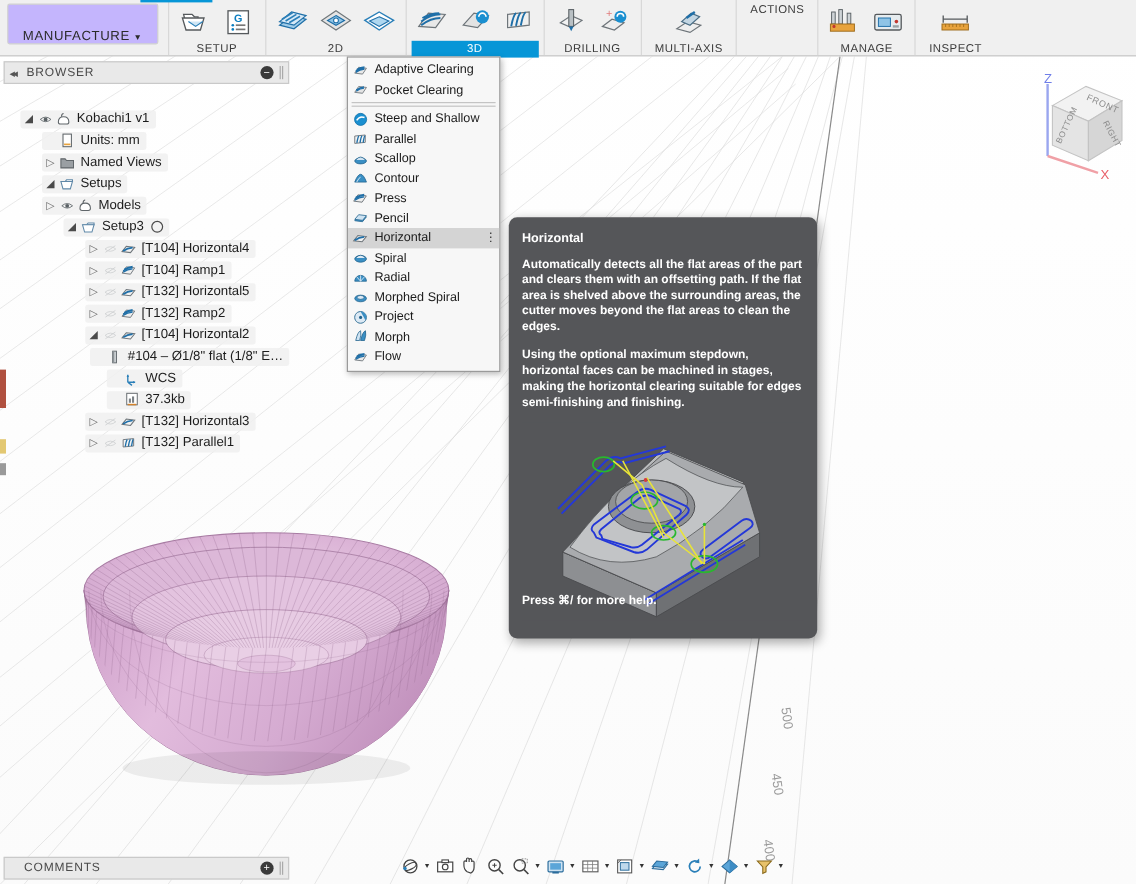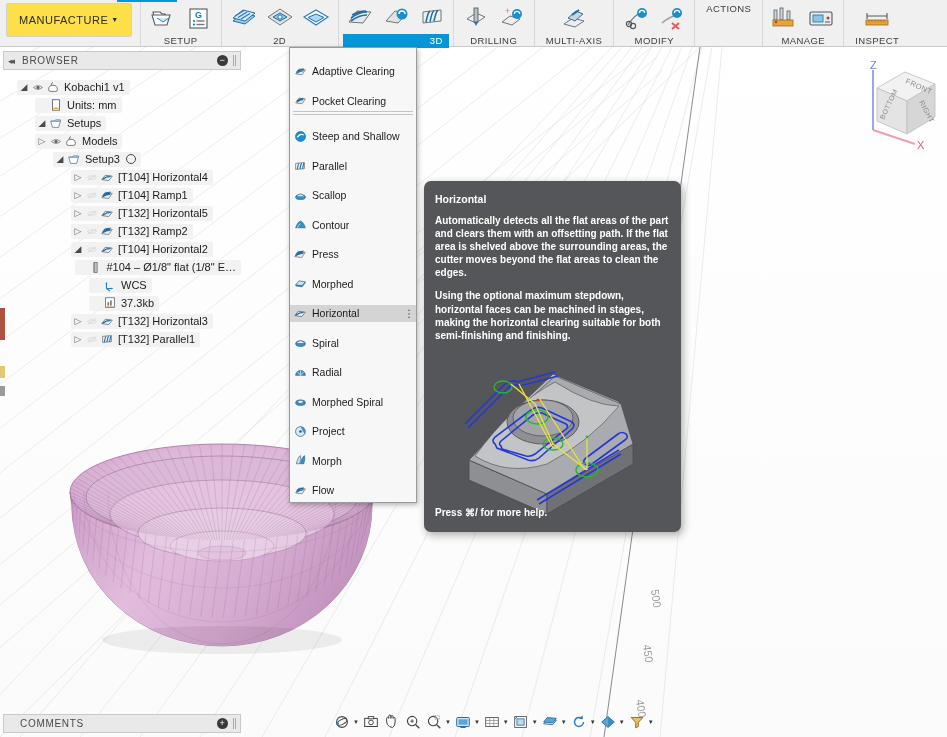--- a/index.html
+++ b/index.html
@@ -31,32 +31,32 @@
     border-right: 1px solid #d8d8d8;
     position: relative;
   }
   .rb-group:last-child { border-right: none; }
   .rb-icons { display: flex; align-items: flex-end; gap: 2px; height: 32px; padding-top: 1px; }
   .rb-label {
     font-size: 9.5px; color: #3c3c3c; letter-spacing: .4px;
     padding: 1px 6px 2px 6px; white-space: nowrap; line-height: 11px;
     font-weight: 500;
   }
-  .rb-label.active { background: #0696d7; color: #fff; width: 100%; text-align: right; }
+  .rb-label.active { background: #0696d7; color: #fff; width: 100%; text-align: center; }
   .rb-group.active-grp .rb-label { background: #0696d7; color: #ffffff; }
   .rb-group.active-grp { background: transparent; }
   .rb-btn {
     width: 34px; height: 31px; display: flex; align-items: center; justify-content: center;
     cursor: default;
   }
   .rb-btn svg { display: block; }
   #manufacture-btn {
-    display: flex; align-items: center; justify-content: center;
+    display: flex; align-items: flex-end; justify-content: center;
     height: 34px; margin: 3px 6px 0 6px; padding: 0 12px;
-    background: #fde047; border: 1px solid #d0d0d0; border-radius: 2px;
+    background: #c4b5fd; border: 1px solid #d0d0d0; border-radius: 2px;
     font-size: 11px; color: #2b2b2b; letter-spacing: .5px; font-weight: 500;
     white-space: nowrap;
   }
   .caret { font-size: 7px; margin-left: 3px; position: relative; top: -1px; }
   #manufacture-wrap {
     display: flex; flex-direction: column; justify-content: flex-start;
     border-right: 1px solid #d8d8d8; padding-right: 2px;
   }
   .tab-strip-top {
     position: absolute; left: 117px; top: 0; width: 60px; height: 2px; background: #0696d7;
@@ -75,21 +75,21 @@
   }
   #browser-header .bh-title { margin-left: 9px; flex: 1; }
   .dbl-arrow { font-size: 9px; color: #555; letter-spacing: -2px; }
   .circ-btn {
     width: 11px; height: 11px; border-radius: 50%; background: #3a3a3a;
     display: flex; align-items: center; justify-content: center;
     color: #fff; font-size: 9px; line-height: 9px;
   }
   .grip { width: 3px; height: 11px; margin-left: 5px;
           border-left: 1px solid #aaa; border-right: 1px solid #aaa; }
-  #tree { padding-top: 8px; }
+  #tree { padding-top: 20px; }
   .node {
     display: flex; align-items: center; height: 18px; font-size: 11px;
     white-space: nowrap;
   }
   .node .np { display: flex; align-items: center; background: rgba(240,240,240,0.85);
               border-radius: 2px; padding: 0 5px 0 1px; height: 15px; }
   .node .lbl { margin-left: 4px; color: #1c1c1c; font-size: 11px; }
   .node.sel .lbl { background: #8e8e8e; color: #fff; padding: 1px 5px; border-radius: 2px; }
   .tri { width: 12px; display: inline-block; text-align: center; color: #5a5a5a; font-size: 8px; }
   .tri.open::before { content: "◢"; color: #4a4a4a; font-size: 9px; }
@@ -101,38 +101,38 @@
   .indent { display: inline-block; }
 
   
   #menu3d {
     position: absolute; left: 289px; top: 47px; width: 128px;
     background: #f7f7f7; border: 1px solid #9a9a9a;
     box-shadow: 1px 2px 5px rgba(0,0,0,.28);
     padding: 2px 0 3px 0; font-size: 10.5px; color: #1b1b1b;
     z-index: 30;
   }
-  .mi { display: flex; align-items: center; height: 16.5px; padding: 0 4px 0 3px; margin-top: 13px; }
+  .mi { display: flex; align-items: center; height: 16.5px; padding: 0 4px 0 3px; }
   .mi .mlbl { margin-left: 5px; flex: 1; }
   .mi.hl { background: #d4d4d4; }
   .mi .kebab { color: #333; font-size: 10px; letter-spacing: 0; line-height: 9px;
                width: 8px; text-align: center; }
   .msep { height: 1px; background: #c4c4c4; margin: 2px 3px; }
 
   
   #tooltip {
     position: absolute; left: 424px; top: 181px; width: 257px; height: 351px;
     background: #555659; border-radius: 7px; color: #fff;
     box-shadow: 2px 3px 9px rgba(0,0,0,.33);
     padding: 12px 11px 0 11px; z-index: 40;
   }
   #tt-title { font-size: 10.5px; font-weight: bold; margin-bottom: 9px; }
   #tooltip p { font-size: 10px; font-weight: bold; line-height: 13.1px; margin-bottom: 10px; }
   #tt-img { margin-top: 2px; width: 235px; height: 165px; position: relative; }
-  #tt-footer { position: absolute; left: 11px; bottom: 14px; font-size: 10px; font-weight: bold; }
+  #tt-footer { position: absolute; left: 11px; bottom: 26px; font-size: 10px; font-weight: bold; }
 
   
   #viewcube { position: absolute; left: 843px; top: 58px; width: 100px; height: 95px; z-index: 20; }
 
   
   #comments {
     position: absolute; left: 3px; bottom: 4px; width: 238px; height: 19px;
     background: #e9e9e9; border: 1px solid #c9c9c9;
     display: flex; align-items: center; padding: 0 4px;
     font-size: 10px; color: #4a4a4a; letter-spacing: .7px;
@@ -547,42 +547,20 @@
           <svg width="30" height="28" viewBox="0 0 30 28">
             <path d="M5 19 L14 13 L25 16 L16 22 Z" fill="#eee" stroke="#6e757a" stroke-width="1"></path>
             <path d="M9 13 L17 6 L24 9 L16 16 Z" fill="#c3d6e3" stroke="#4a6d85" stroke-width="1"></path>
             <path d="M13 10 L20 5" stroke="#1f6fa8" stroke-width="2"></path>
           </svg>
         </div>
       </div>
       <div class="rb-label">MULTI-AXIS</div>
     </div>
 
-    <div class="rb-group">
-      <div class="rb-icons">
-        <div class="rb-btn">
-          <svg width="28" height="28" viewBox="0 0 28 28">
-            <path d="M6 20 q6 -10 14 -13" stroke="#6e757a" stroke-width="1.3" fill="none"></path>
-            <circle cx="7" cy="19" r="2.6" fill="none" stroke="#55595c" stroke-width="1.2"></circle>
-            <circle cx="11" cy="21" r="2.6" fill="none" stroke="#55595c" stroke-width="1.2"></circle>
-            <circle cx="20" cy="8" r="5" fill="#1a8fd0"></circle>
-            <path d="M17.4 8 a2.6 2.6 0 0 1 5.2 0" stroke="#fff" stroke-width="1.3" fill="none"></path>
-          </svg>
-        </div>
-        <div class="rb-btn">
-          <svg width="28" height="28" viewBox="0 0 28 28">
-            <path d="M4 18 q7 -6 15 -8" stroke="#9aa2a6" stroke-width="1.6" fill="none"></path>
-            <circle cx="19" cy="8" r="5" fill="#1a8fd0"></circle>
-            <path d="M16.4 8 a2.6 2.6 0 0 1 5.2 0" stroke="#fff" stroke-width="1.3" fill="none"></path>
-            <path d="M14 18 l7 6 M21 18 l-7 6" stroke="#e0585a" stroke-width="1.8"></path>
-          </svg>
-        </div>
-      </div>
-      <div class="rb-label">MODIFY</div>
-    </div>
 
     <div class="rb-group">
       <div class="rb-label">ACTIONS</div>
     </div>
 
     <div class="rb-group">
       <div class="rb-icons">
         <div class="rb-btn">
           <svg width="30" height="28" viewBox="0 0 30 28">
             <rect x="4" y="5" width="3" height="10" fill="#cfd4d7" stroke="#5a6165" stroke-width=".8"></rect>
@@ -657,20 +635,32 @@
                 <rect x="4" y="2" width="8" height="12" fill="#fff" stroke="#60666a" stroke-width="1"></rect>
                 <rect x="5" y="11" width="6" height="1.6" fill="#e8a33d"></rect>
               </svg>
             </span>
             <span class="lbl">Units: mm</span>
           </span>
         </div>
         <div class="node">
           <span class="indent" style="width: 32px;"></span>
           <span class="np">
+            <span class="tri closed"></span>
+            <span class="ico">
+              <svg width="14" height="14" viewBox="0 0 16 16">
+                <path d="M2 5 h4 l1.4 1.6 H14 v7 H2z" fill="#9a9fa3" stroke="#60666a" stroke-width="1"></path>
+              </svg>
+            </span>
+            <span class="lbl">Named Views</span>
+          </span>
+        </div>
+        <div class="node">
+          <span class="indent" style="width: 32px;"></span>
+          <span class="np">
             <span class="tri open"></span>
             <span class="ico">
               <svg width="14" height="14" viewBox="0 0 16 16">
                 <path d="M2 6 h4 l1.4 -1.6 H13 v1.6 H7.4z" fill="#fff" stroke="#5f88a8" stroke-width="1"></path>
                 <path d="M2 6 h11 l-2 7 H4z" fill="#fff" stroke="#5f88a8" stroke-width="1"></path>
               </svg>
             </span>
             <span class="lbl">Setups</span>
           </span>
         </div>
@@ -952,21 +942,21 @@
         </span>
         <span class="mlbl">Press</span>
       </div>
       <div class="mi">
         <span style="width: 14px; display: inline-flex; align-items: center; justify-content: center;">
           <svg width="13" height="13" viewBox="0 0 16 16">
             <path d="M2 11 L6 6 L14 7 L10 12 Z" fill="#4a9ace" stroke="#20628c" stroke-width="0.8"></path>
             <path d="M2 9.6 L6 4.8 L14 5.8 L10 10.6 Z" fill="#cfe3f2" stroke="#20628c" stroke-width="0.8"></path>
           </svg>
         </span>
-        <span class="mlbl">Morphed</span>
+        <span class="mlbl">Pencil</span>
       </div>
       <div class="mi hl">
         <span style="width: 14px; display: inline-flex; align-items: center; justify-content: center;">
           <svg width="14" height="14" viewBox="0 0 16 16">
             <path d="M2 11 L6 6 L14 7 L10 12 Z" fill="#f2f2f2" stroke="#6e757a" stroke-width="1"></path>
             <path d="M3 10.5 q4 -3 9 -3.2" stroke="#1f6fa8" stroke-width="1.6" fill="none"></path>
           </svg>
         </span>
         <span class="mlbl">Horizontal</span>
         <span class="kebab">⋮</span>
@@ -1024,21 +1014,21 @@
             <path d="M3 10.3 q4 -3 9 -3.3 M3 8.8 q4 -3 9 -3.3 M4 7.3 q4 -2.5 8 -2.8" stroke="#1f6fa8" stroke-width="1.3" fill="none"></path>
           </svg>
         </span>
         <span class="mlbl">Flow</span>
       </div>
     </div>
 
   <div id="tooltip">
     <div id="tt-title">Horizontal</div>
     <p>Automatically detects all the flat areas of the part and clears them with an offsetting path. If the flat area is shelved above the surrounding areas, the cutter moves beyond the flat areas to clean the edges.</p>
-    <p>Using the optional maximum stepdown, horizontal faces can be machined in stages, making the horizontal clearing suitable for both semi-finishing and finishing.</p>
+    <p>Using the optional maximum stepdown, horizontal faces can be machined in stages, making the horizontal clearing suitable for edges semi-finishing and finishing.</p>
     <div id="tt-img">
       <svg width="235" height="165" viewBox="0 0 235 165">
         <rect width="235" height="165" fill="#555659"></rect>
 
         <path d="M34 108 L34 128 L112 162 L112 142 Z" fill="#8d8f92" stroke="#4a4b4e" stroke-width="0.8"></path>
         <path d="M112 142 L112 162 L198 112 L198 92 Z" fill="#6f7174" stroke="#4a4b4e" stroke-width="0.8"></path>
         <path d="M34 108 L78 60 L118 22 L185 50 L140 84 L112 142 Z" fill="#b9bbbd" stroke="#4a4b4e" stroke-width="0.8"></path>
         <path d="M34 108 L78 62 L120 24 L186 52 L198 92 L112 142 Z" fill="#a9abae" stroke="#4a4b4e" stroke-width="0.7"></path>
 
         <path d="M40 104 q38 -52 80 -74 q38 24 64 24 q-30 36 -72 58 q-40 12 -72 -8z" fill="#c2c4c6" stroke="#585a5d" stroke-width="0.7"></path>

